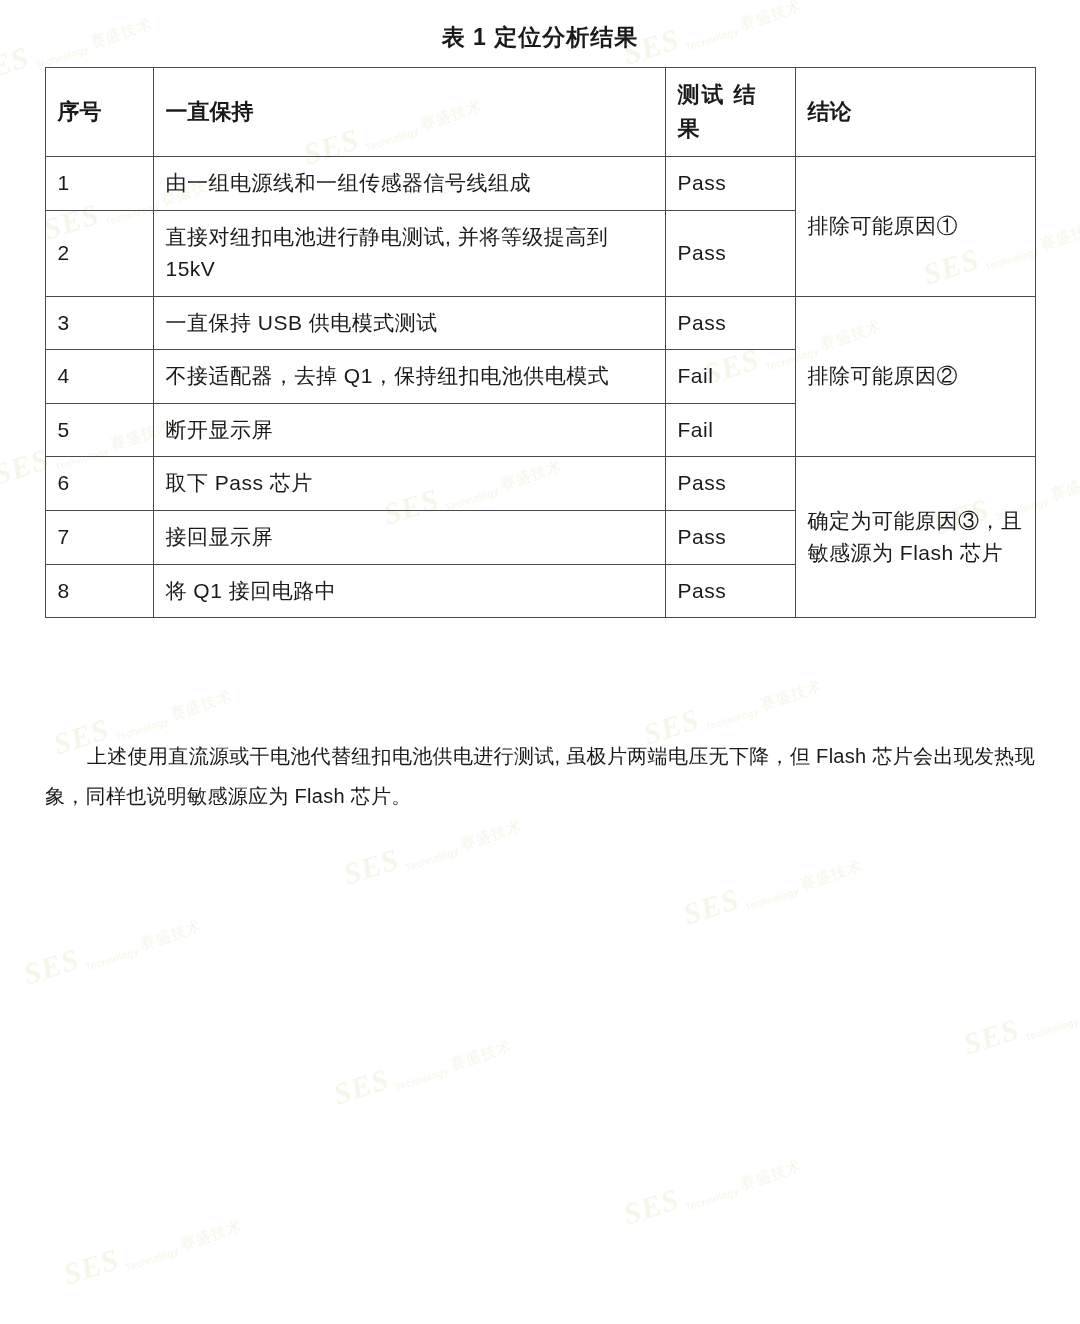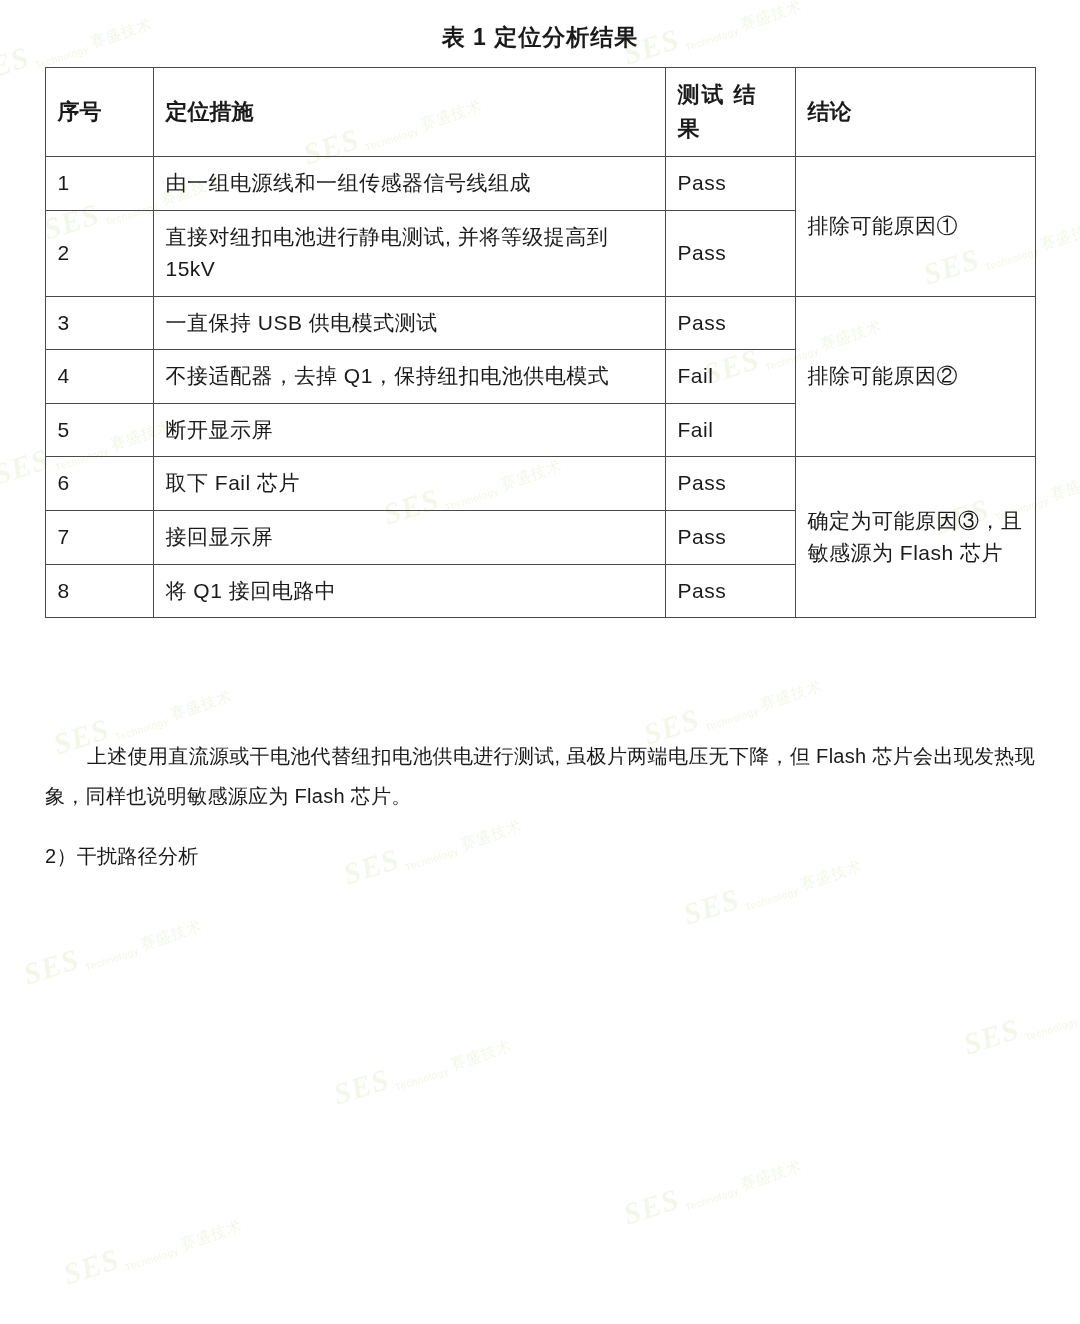--- a/index.html
+++ b/index.html
@@ -249,21 +249,21 @@
   <table class="analysis">
     <colgroup>
       <col class="col-no">
         <col class="col-meas">
         <col class="col-res">
         <col class="col-concl">
     </colgroup>
     <tbody>
       <tr>
         <td class="head center-v">序号</td>
-        <td class="head center-v">定位措施</td>
+        <td class="head center-v">一直保持</td>
         <td class="head head-res">测试 结 果</td>
         <td class="head center-v">结论</td>
       </tr>
 
       <tr>
         <td>1</td>
         <td class="measure">由一组电源线和一组传感器信号线组成</td>
         <td class="result">Pass</td>
         <td class="concl" rowspan="2">排除可能原因①</td>
       </tr>
@@ -288,37 +288,36 @@
       </tr>
 
       <tr>
         <td>5</td>
         <td class="measure">断开显示屏</td>
         <td class="result">Fail</td>
       </tr>
 
       <tr>
         <td>6</td>
-        <td class="measure">取下 Fail 芯片</td>
+        <td class="measure">取下 Pass 芯片</td>
         <td class="result">Pass</td>
         <td class="concl" rowspan="3">确定为可能原因③，且敏感源为 Flash 芯片</td>
       </tr>
 
       <tr>
         <td>7</td>
         <td class="measure">接回显示屏</td>
         <td class="result">Pass</td>
       </tr>
 
       <tr>
         <td>8</td>
         <td class="measure">将 Q1 接回电路中</td>
         <td class="result">Pass</td>
       </tr>
     </tbody>
   </table>
 
   <div class="body-text">
     <p class="para p1">上述使用直流源或干电池代替纽扣电池供电进行测试, 虽极片两端电压无下降，但 Flash 芯片会出现发热现象，同样也说明敏感源应为 Flash 芯片。</p>
-    <p class="para p2">2）干扰路径分析</p>
   </div>
 
 </div>
 
 </body></html>

